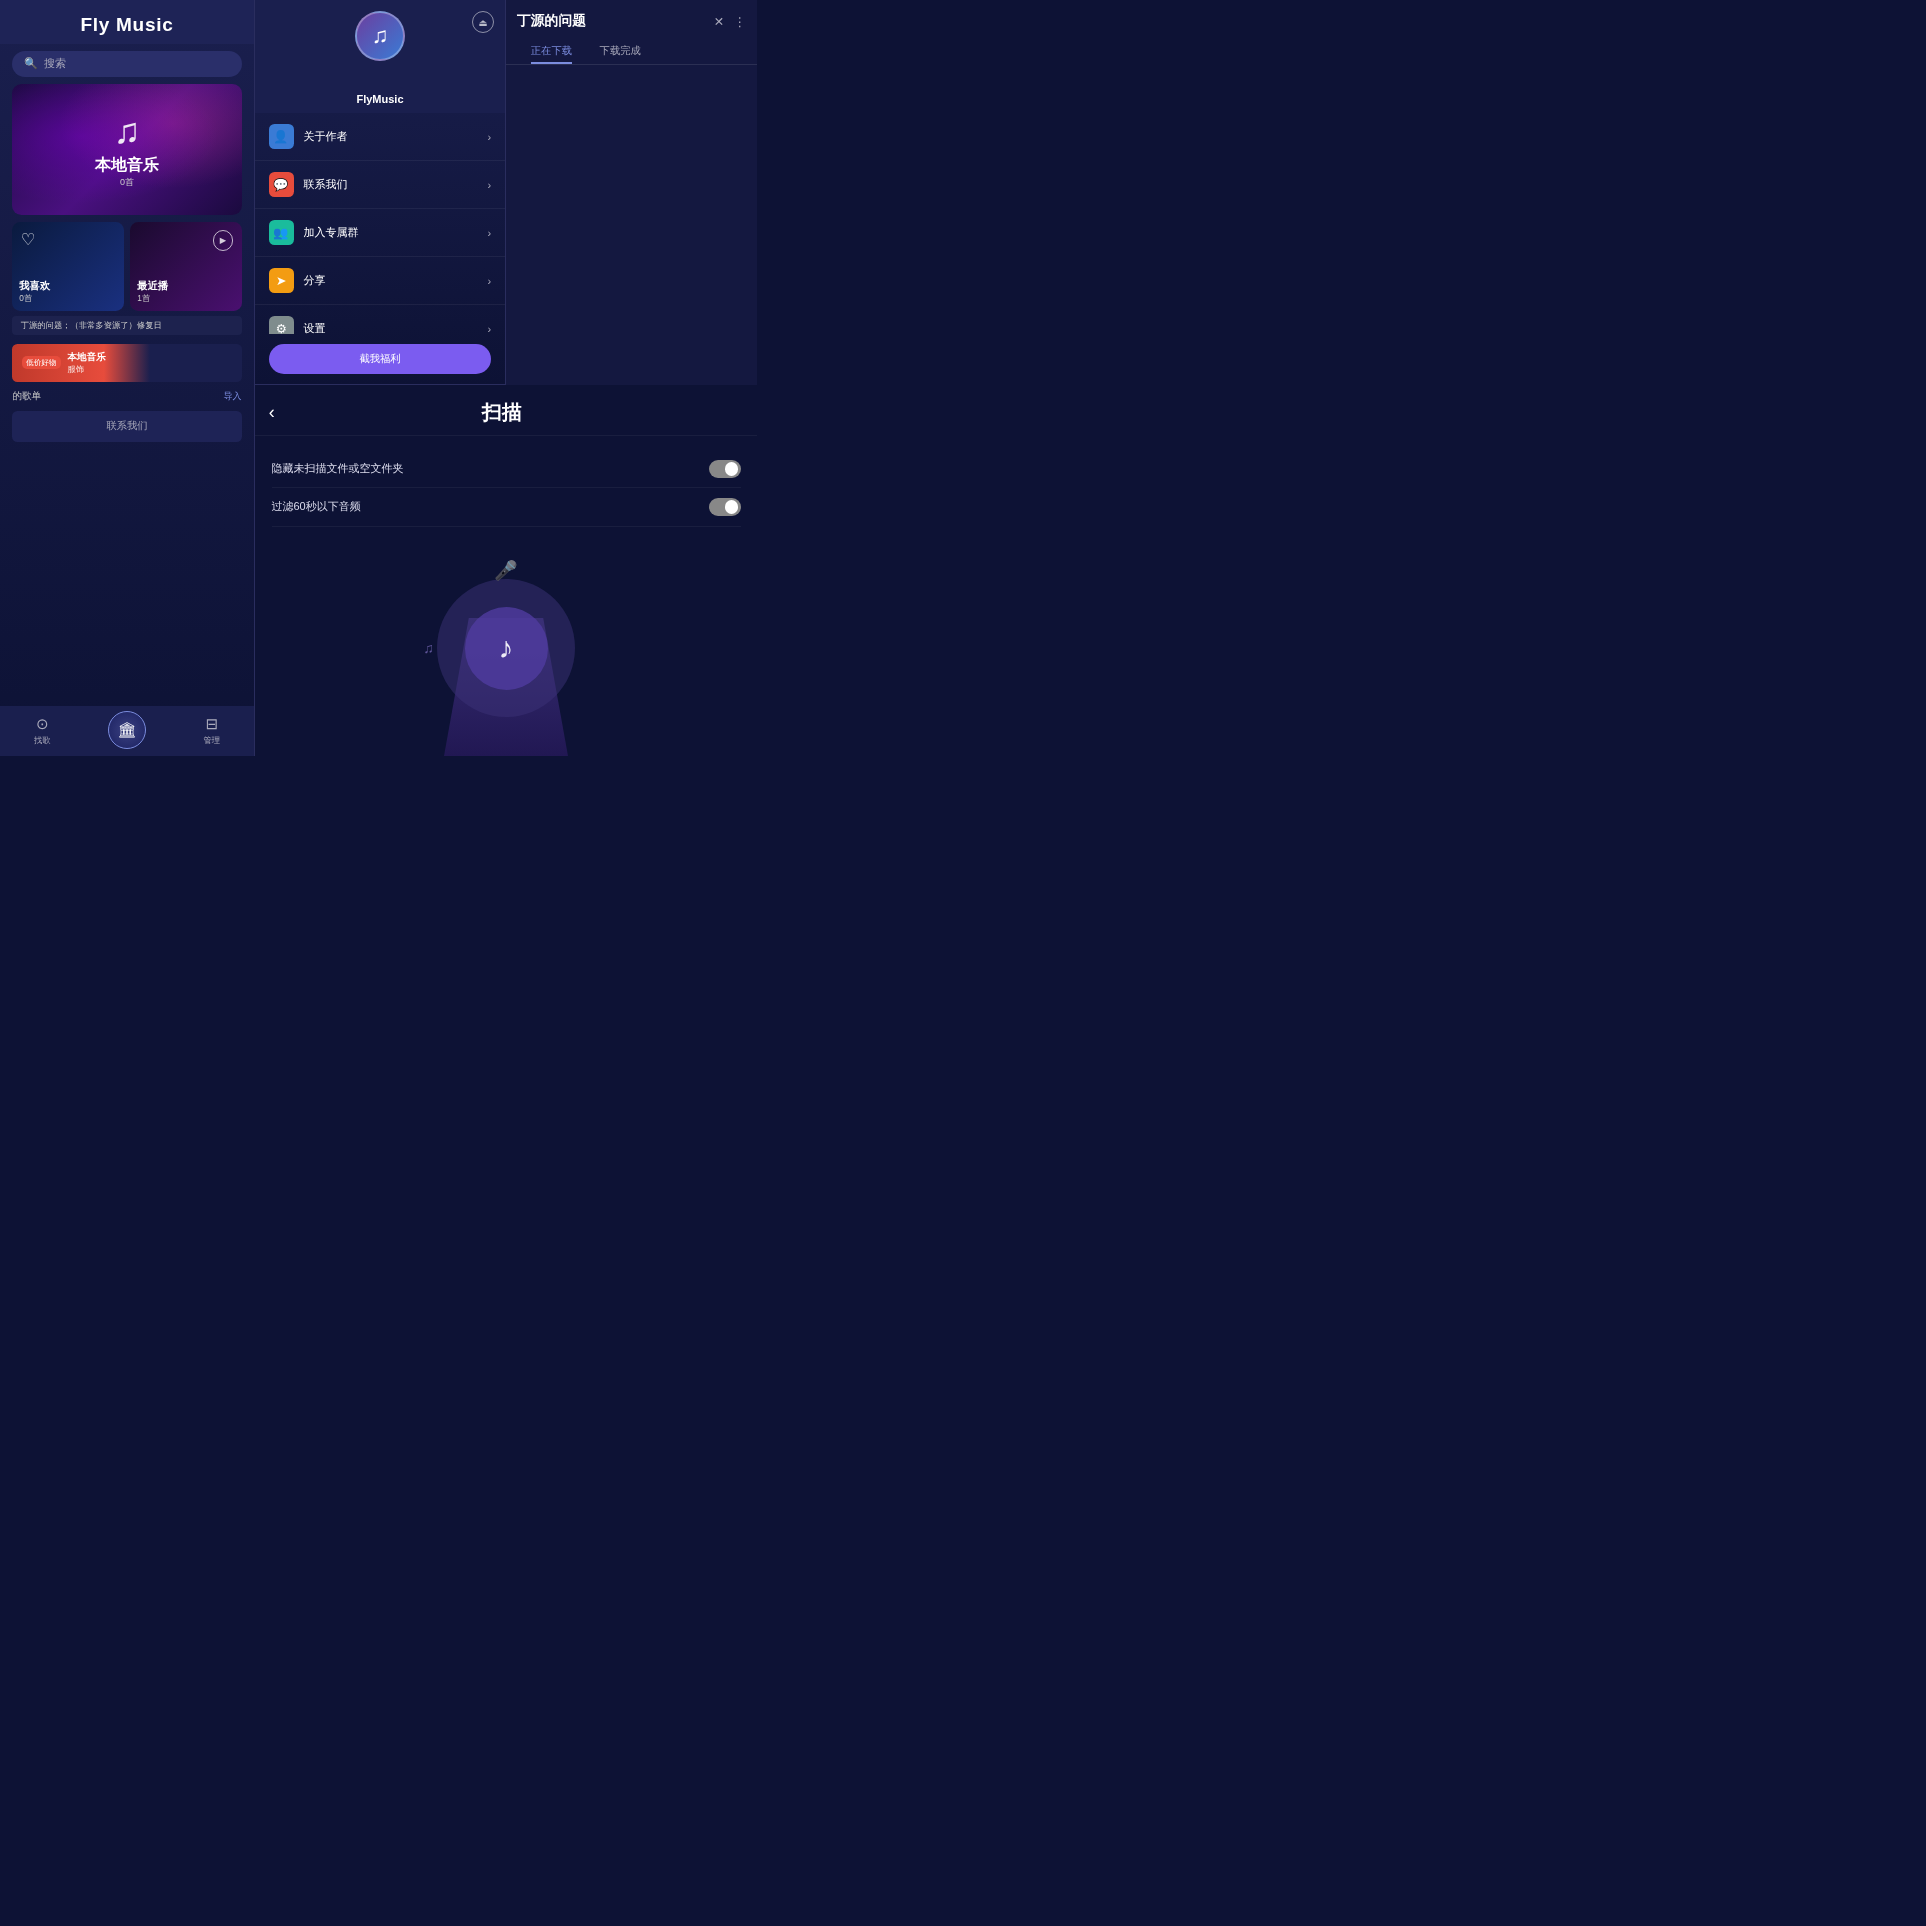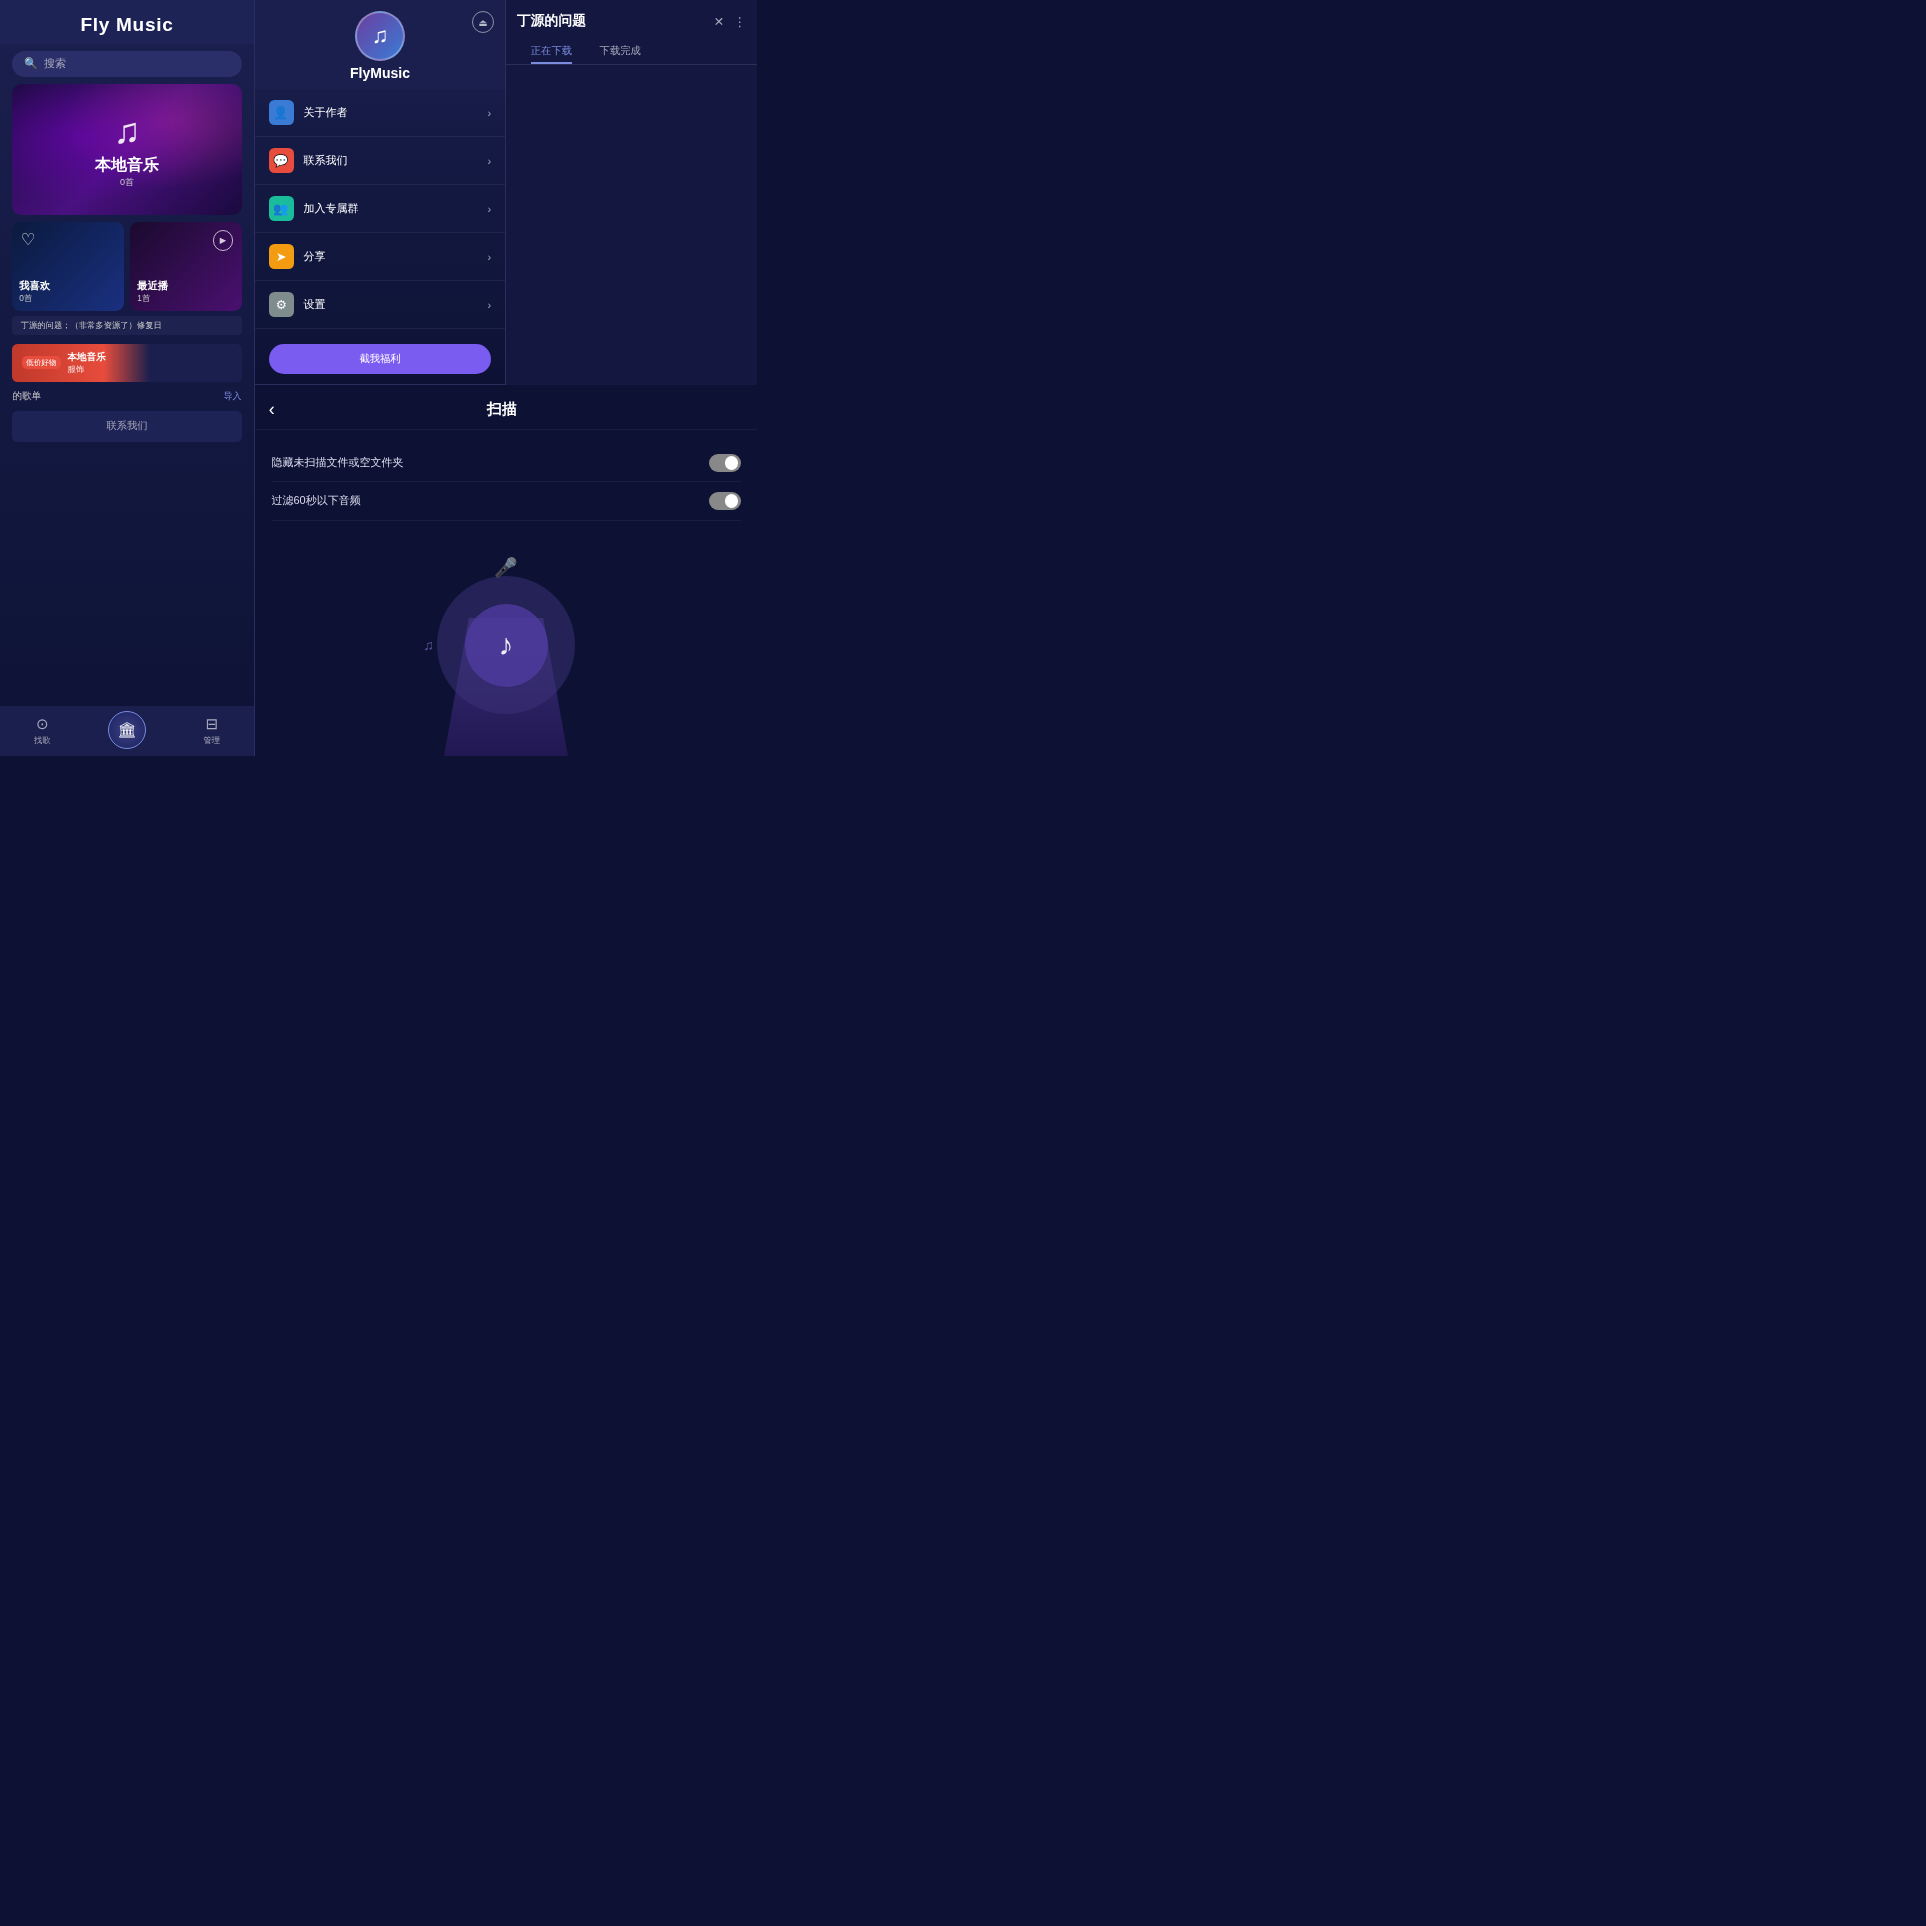--- a/index.html
+++ b/index.html
@@ -324,22 +324,23 @@
       background: linear-gradient(135deg, #6b3fa0 0%, #3a7bd5 100%);
       display: flex;
       align-items: center;
       justify-content: center;
       font-size: 22px;
       color: #fff;
       border: 2.1px solid rgba(255,255,255,0.3);
     }
     .app-name {
       color: #fff;
-      font-size: 14px;
+      font-size: 11px;
       font-weight: bold;
+      margin-top: 28px;
     }
 
     .menu-list {
       flex: 1;
       overflow-y: auto;
     }
     .menu-item {
       display: flex;
       align-items: center;
       padding: 11px 13.8px;
@@ -448,21 +449,21 @@
       border-bottom: 0.7px solid rgba(255,255,255,0.05);
     }
     .scan-back-btn {
       color: #fff;
       font-size: 13.8px;
     }
     .scan-title {
       flex: 1;
       text-align: center;
       color: #fff;
-      font-size: 15px;
+      font-size: 20px;
       font-weight: bold;
     }
     .scan-spacer {
       width: 13.8px;
     }
 
     .scan-options {
       padding: 13.8px 16.5px;
     }
     .scan-option-row {

